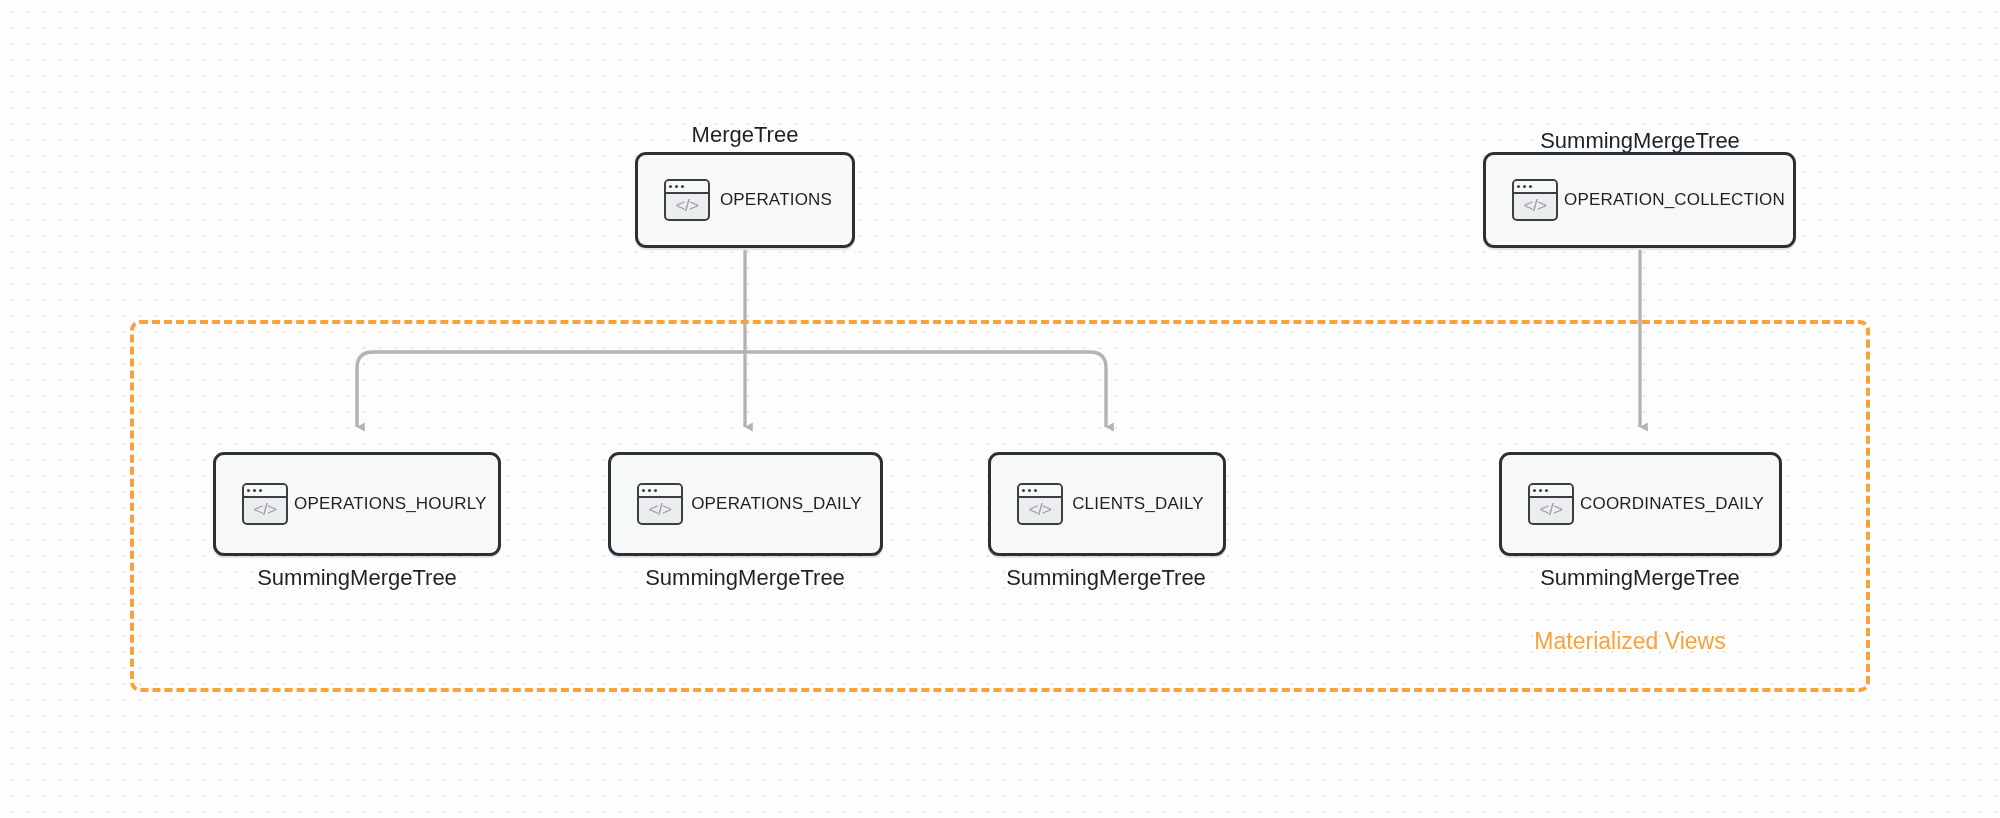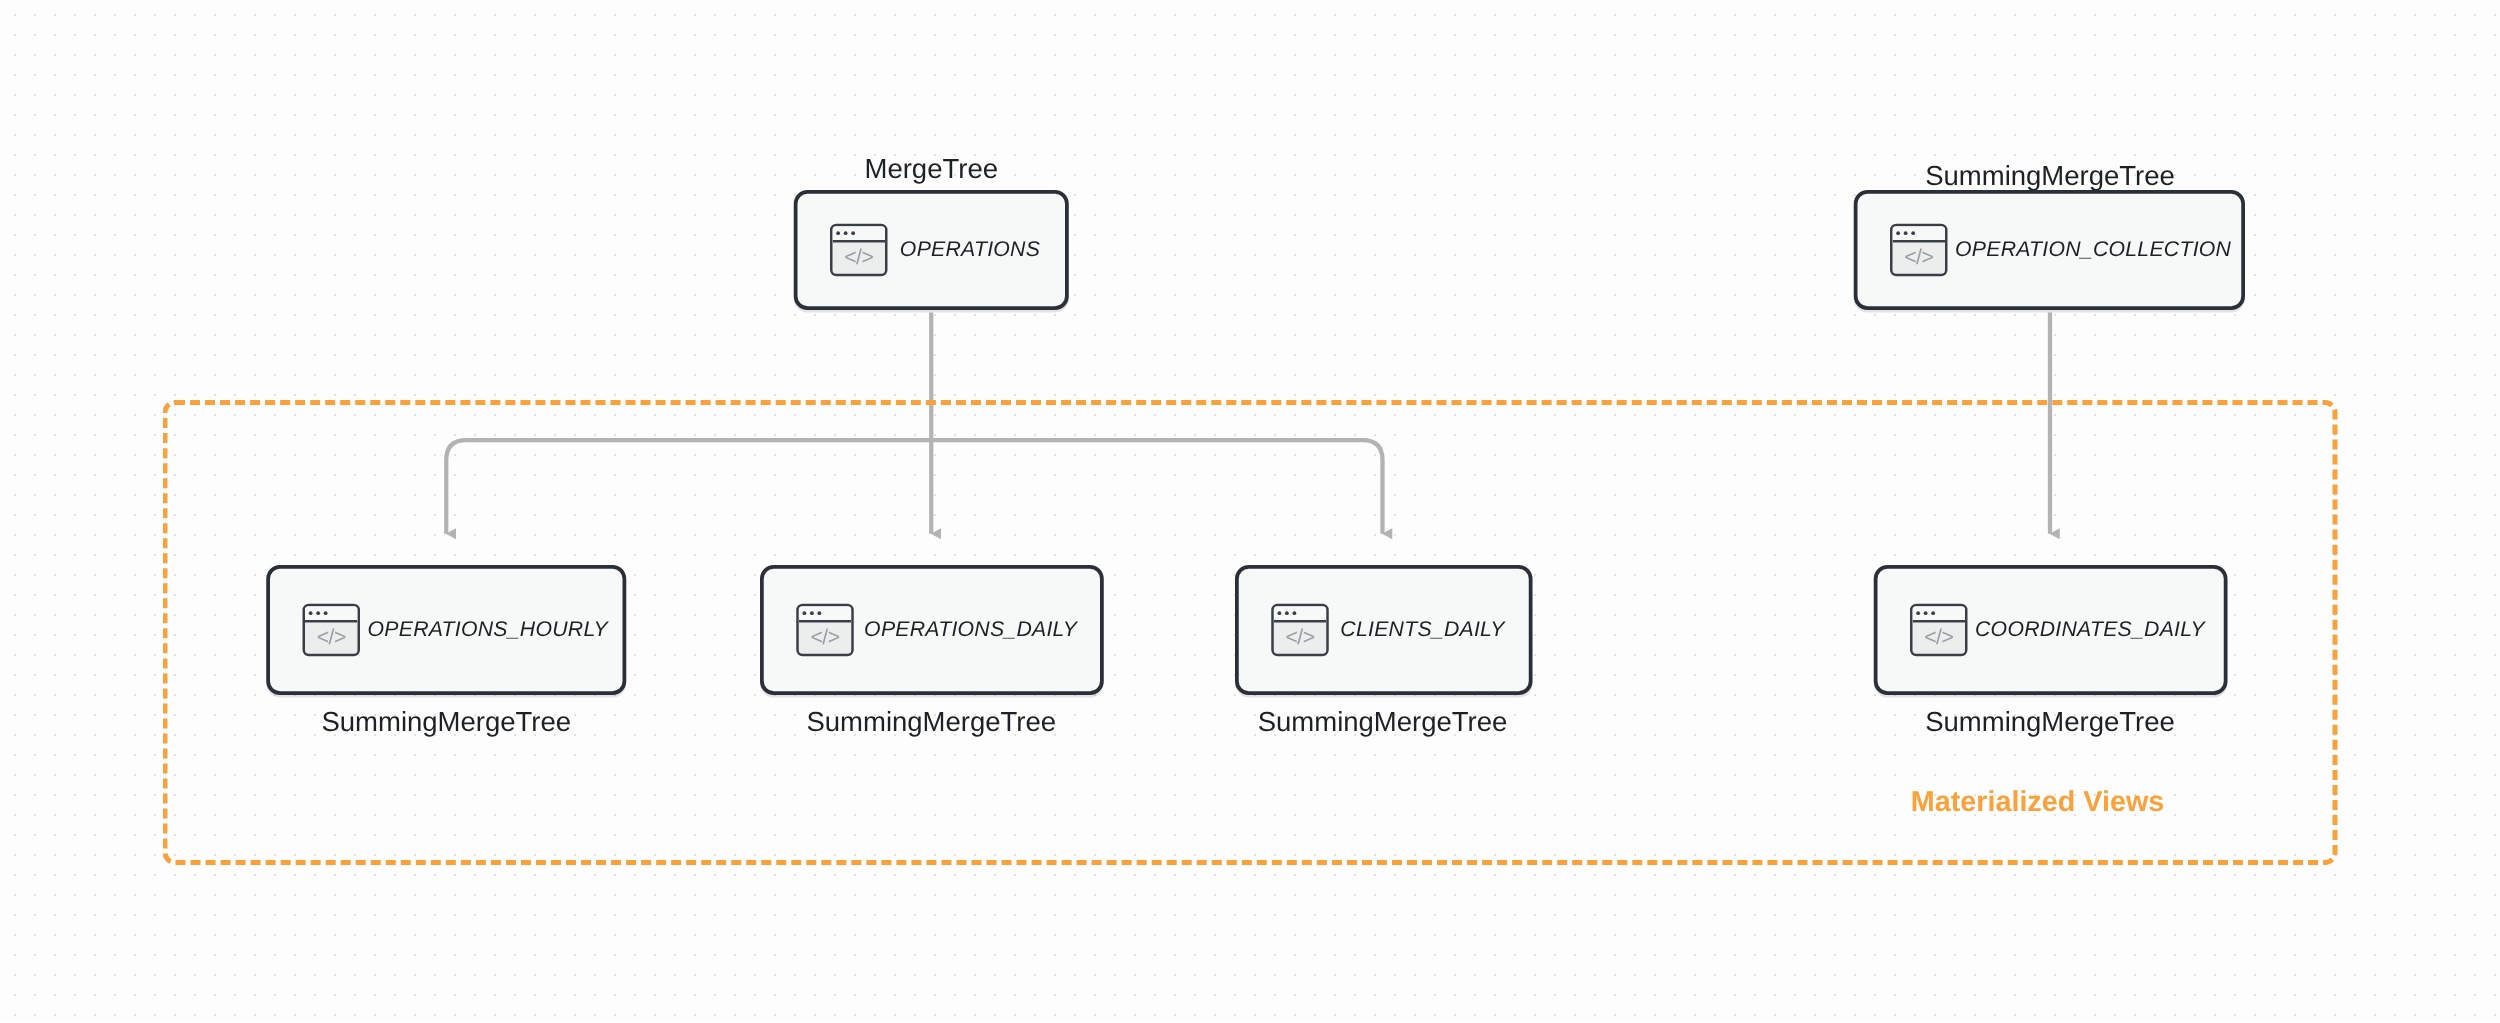--- a/index.html
+++ b/index.html
@@ -93,21 +93,20 @@
     justify-content: center;
     font-family: "Liberation Sans", sans-serif;
     font-size: 17px;
     letter-spacing: -0.5px;
     color: #9a9ea3;
   }
   .node-title {
     flex: 1 1 auto;
     text-align: center;
     padding: 0 16px 0 6px;
-    font-style: italic;
     font-size: 17px;
     color: #1d2024;
     white-space: nowrap;
     letter-spacing: 0.2px;
   }
 
   
   .caption {
     position: absolute;
     font-size: 22px;
@@ -134,21 +133,21 @@
     <path d="M745,352 C737,352 733,352 728,352 L373,352 Q357,352 357,368 L357,427" fill="none" stroke="#b3b3b3" stroke-width="3.4" stroke-linecap="butt" marker-end="url(#arrow)"></path>
 
     <path d="M745,352 L745,427" fill="none" stroke="#b3b3b3" stroke-width="3.4" stroke-linecap="butt" marker-end="url(#arrow)"></path>
 
     <path d="M745,352 C753,352 757,352 762,352 L1090,352 Q1106,352 1106,368 L1106,427" fill="none" stroke="#b3b3b3" stroke-width="3.4" stroke-linecap="butt" marker-end="url(#arrow)"></path>
 
     <path d="M1640,250 L1640,427" fill="none" stroke="#b3b3b3" stroke-width="3.4" stroke-linecap="butt" marker-end="url(#arrow)"></path>
   </svg>
 
   <div class="group-box" style="left:130px; top:320px; width:1740px; height:372px;"></div>
-  <div class="group-label" style="left:1630px; top:628px; transform:translateX(-50%);font-weight:bold;">Materialized Views</div>
+  <div class="group-label" style="left:1630px; top:628px; transform:translateX(-50%);">Materialized Views</div>
 
   <div class="caption" style="left:745px; top:122px; transform:translateX(-50%);">MergeTree</div>
   <div class="node" style="left:635px; top:152px; width:220px; height:96px;">
     <div class="node-icon">
       <div class="icon-bar">
         <span class="icon-dot"></span>
         <span class="icon-dot"></span>
         <span class="icon-dot"></span>
       </div>
       <div class="icon-code">&lt;/&gt;</div>

